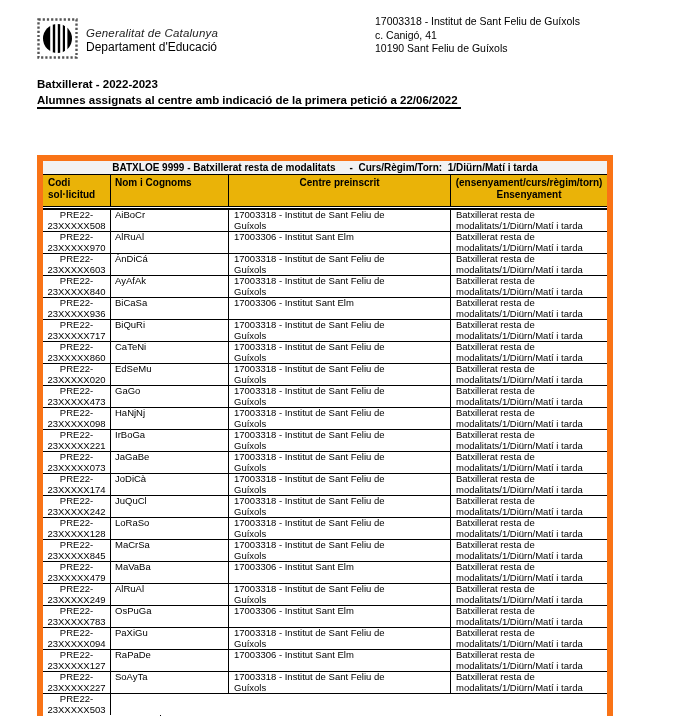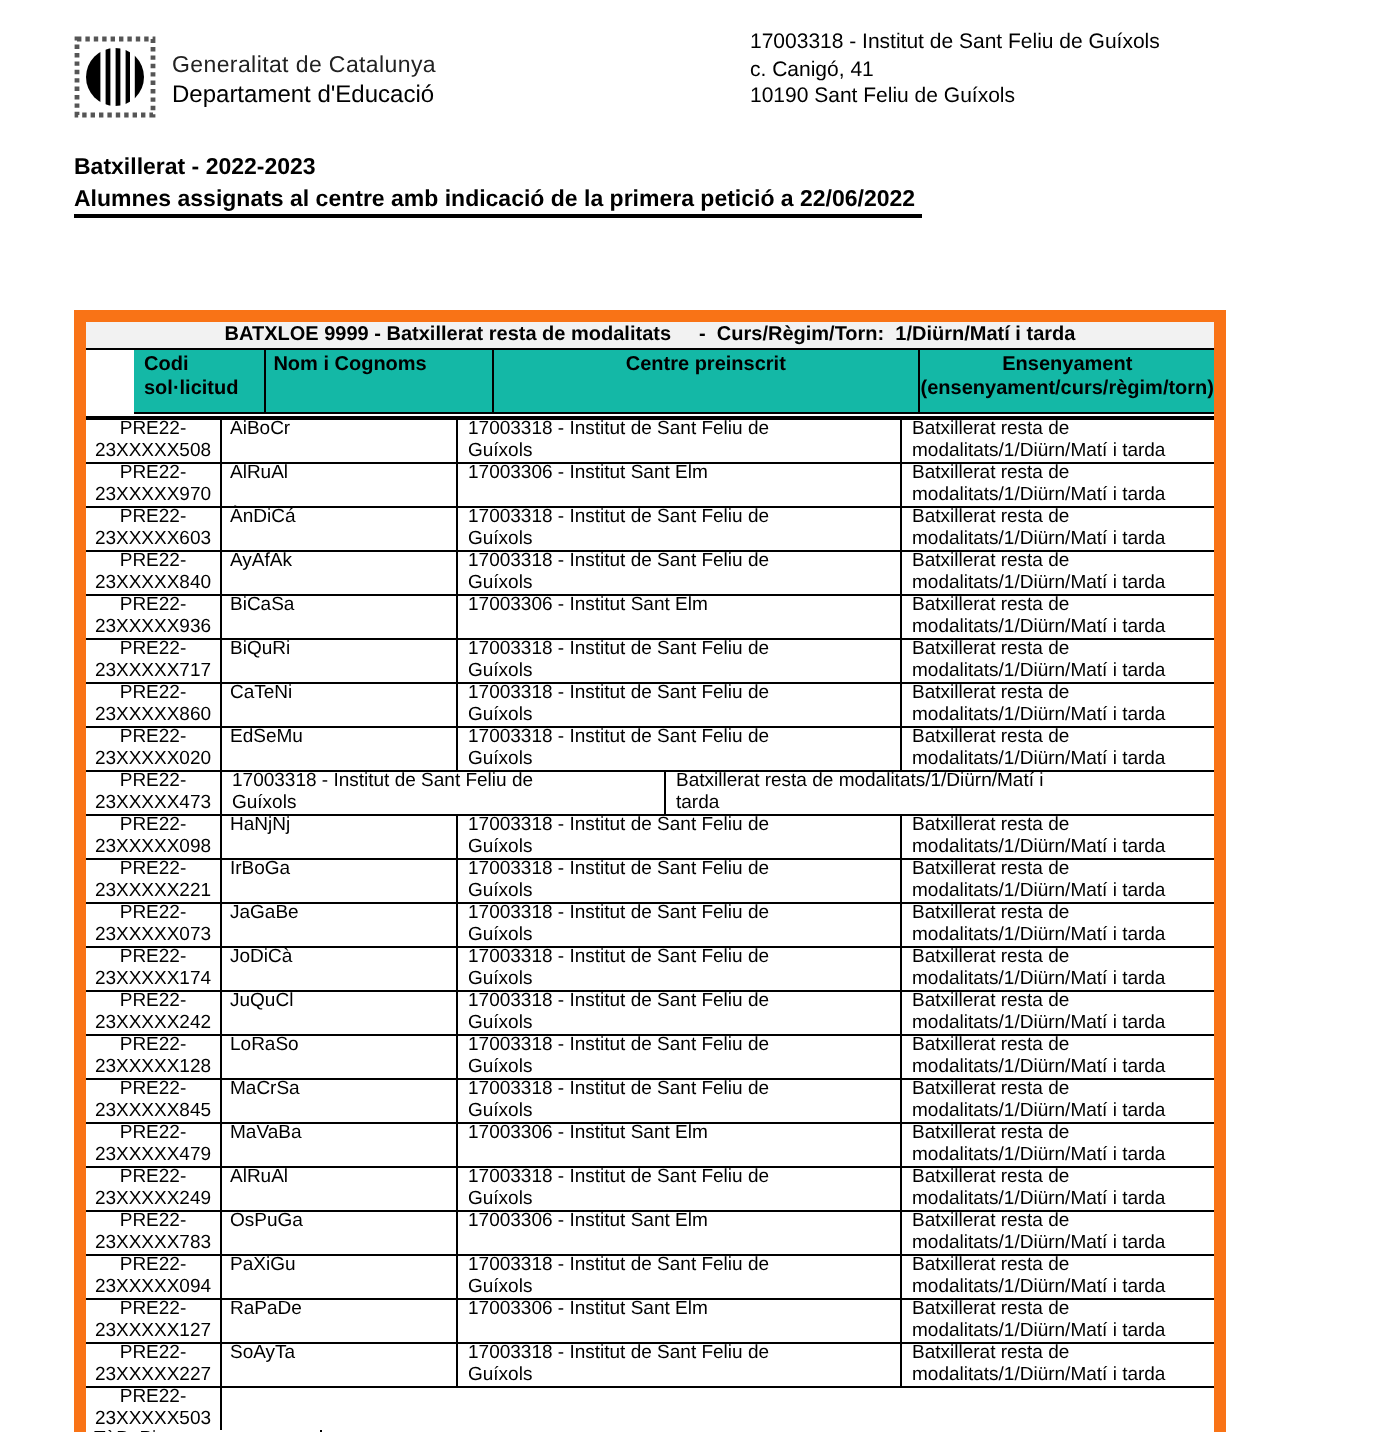--- a/index.html
+++ b/index.html
@@ -3,40 +3,40 @@
 <meta charset="utf-8">
 <style>
   * { margin:0; padding:0; box-sizing:border-box; }
   html,body { width:690px; height:716px; background:#ffffff; color:#000;
               font-family:"Liberation Sans", sans-serif; position:relative; overflow:hidden; }
 
   
   .letterhead { position:absolute; left:37px; top:18px; display:flex; align-items:flex-start; }
   .logo { width:41px; height:41px; margin-right:8px; }
   .org { padding-top:9px; }
-  .org-line1 { font-size:11.5px; color:#222; letter-spacing:.2px; }
+  .org-line1 { font-size:11.5px; color:#222; letter-spacing:.2px;font-style:italic; }
   .org-line2 { font-size:12px; font-weight:normal; margin-top:1px; }
 
   .school-block { position:absolute; left:375px; top:15px; font-size:10.5px; line-height:13.5px; }
 
   
   .title-block { position:absolute; left:37px; top:78px; }
   .title-line1 { font-size:11.5px; font-weight:bold; }
   .title-line2 { display:inline-block; font-size:11.5px; font-weight:bold;
                  border-bottom:2px solid #000; padding-bottom:1px; padding-right:3px; margin-top:2px; }
 
   
   .doc-table { position:absolute; left:37px; top:155px; width:576px; border:6px solid #f97316; background:#fff; }
   .band { background:#f2f2f2; border-bottom:1px solid #000; height:14px; line-height:13px;
           text-align:center; font-size:10px; font-weight:bold; }
   .band span { white-space:pre; }
   .band .band-meta { margin-left:14px; }
 
-  .cols { display:flex; background:#14b8a6; border-bottom:1px solid #000; height:32px;
-          font-size:10px; font-weight:bold; line-height:12px;margin-left:24px; }
+  .cols { display:flex; background:#eab308; border-bottom:1px solid #000; height:32px;
+          font-size:10px; font-weight:bold; line-height:12px; }
   .hdr-gap { height:3px; border-bottom:2px solid #000; }
 
   .c1 { width:68px;  border-right:1px solid #000; }
   .c2 { width:118px; border-right:1px solid #000; padding-left:4px; }
   .c3 { width:222px; border-right:1px solid #000; padding-left:5px; }
   .c4 { flex:1; padding-left:5px; }
   .cols .c1 { padding:2px 0 0 5px; }
   .cols .c2 { padding-top:2px; }
   .cols .c3 { text-align:center; padding:2px 0 0 0; }
   .cols .c4 { text-align:center; padding:2px 0 0 0; }
@@ -90,22 +90,22 @@
       <div>Codi</div>
       <div>sol·licitud</div>
     </div>
     <div class="c2">
       <div>Nom i Cognoms</div>
     </div>
     <div class="c3">
       <div>Centre preinscrit</div>
     </div>
     <div class="c4">
+      <div>(ensenyament/curs/règim/torn)</div>
       <div>Ensenyament</div>
-      <div>(ensenyament/curs/règim/torn)</div>
     </div>
   </div>
   <div class="hdr-gap"></div>
 
   <div class="tbody">
   <div class="row">
     <div class="c1 cell"><span class="cell-text">PRE22-23XXXXX508</span></div>
     <div class="c2 cell"><span class="cell-text">AiBoCr</span></div>
     <div class="c3 cell"><span class="cell-text wrapbox">17003318 - Institut de Sant Feliu de Guíxols</span></div>
     <div class="c4 cell"><span class="cell-text wrapbox">Batxillerat resta de modalitats/1/Diürn/Matí i tarda</span></div>
@@ -155,20 +155,21 @@
 
   <div class="row">
     <div class="c1 cell"><span class="cell-text">PRE22-23XXXXX020</span></div>
     <div class="c2 cell"><span class="cell-text">EdSeMu</span></div>
     <div class="c3 cell"><span class="cell-text wrapbox">17003318 - Institut de Sant Feliu de Guíxols</span></div>
     <div class="c4 cell"><span class="cell-text wrapbox">Batxillerat resta de modalitats/1/Diürn/Matí i tarda</span></div>
   </div>
 
   <div class="row">
     <div class="c1 cell"><span class="cell-text">PRE22-23XXXXX473</span></div>
+    <div class="c2 cell"><span class="cell-text">GaGo</span></div>
     <div class="c3 cell"><span class="cell-text wrapbox">17003318 - Institut de Sant Feliu de Guíxols</span></div>
     <div class="c4 cell"><span class="cell-text wrapbox">Batxillerat resta de modalitats/1/Diürn/Matí i tarda</span></div>
   </div>
 
   <div class="row">
     <div class="c1 cell"><span class="cell-text">PRE22-23XXXXX098</span></div>
     <div class="c2 cell"><span class="cell-text">HaNjNj</span></div>
     <div class="c3 cell"><span class="cell-text wrapbox">17003318 - Institut de Sant Feliu de Guíxols</span></div>
     <div class="c4 cell"><span class="cell-text wrapbox">Batxillerat resta de modalitats/1/Diürn/Matí i tarda</span></div>
   </div>

